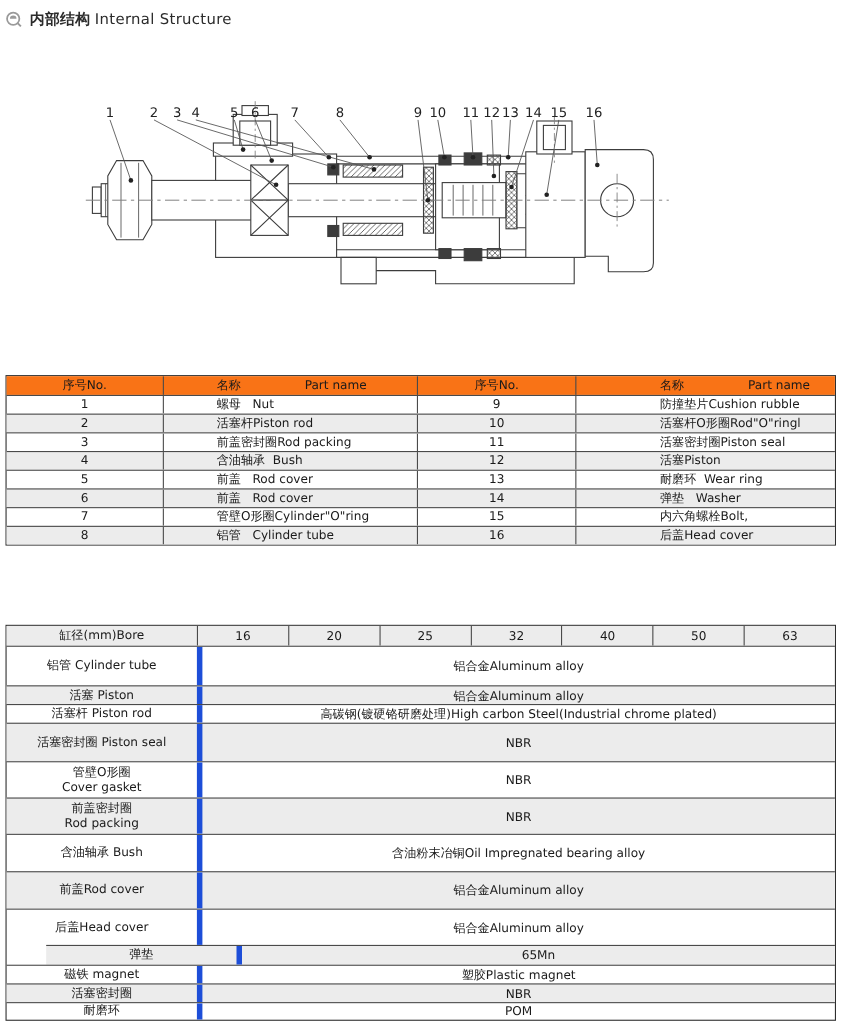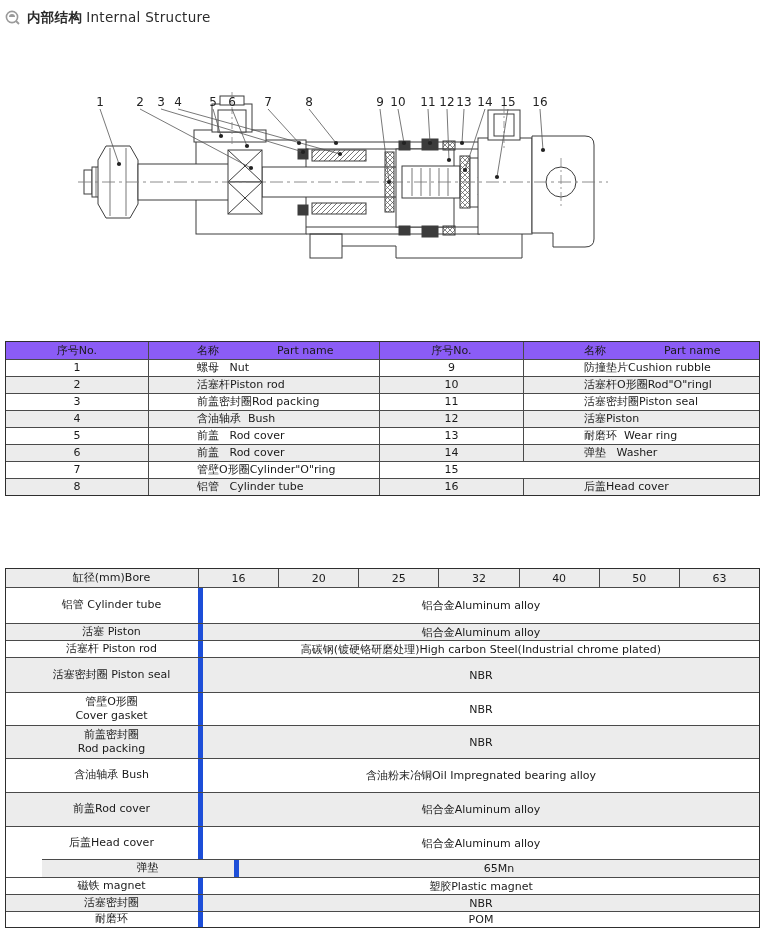--- a/index.html
+++ b/index.html
@@ -13,32 +13,32 @@
   .title-text .cn{font-weight:bold;margin-right:4px;}
 
   svg text{font-family:"DejaVu Sans","Liberation Sans",sans-serif;}
 
   
   .ptable{position:absolute;left:5px;top:341px;width:755px;box-sizing:border-box;
     border:1px solid #2e2e2e;font-size:11px;line-height:16px;background:#fff;}
   .pt-row{display:flex;height:16px;border-top:1px solid #4a4a4a;overflow:hidden;}
   .pt-row.first{border-top:none;height:17px;line-height:17px;}
   .pt-row.shade{background:#ececec;}
-  .pt-row.hdr{background:#8b5cf6;}
+  .pt-row.hdr{background:#f97316;}
   .c-no1{width:142px;text-align:center;}
   .c-nm1{width:231px;border-left:1px solid #4a4a4a;padding-left:48px;box-sizing:border-box;white-space:pre;}
   .c-no2{width:143px;border-left:1px solid #4a4a4a;text-align:center;}
-  .c-nm2{flex:1;border-left:1px solid #4a4a4a;padding-left:60px;box-sizing:border-box;white-space:pre;}
+  .c-nm2{flex:1;border-left:1px solid #4a4a4a;padding-left:76px;box-sizing:border-box;white-space:pre;}
   .hdr .c-nm1,.hdr .c-nm2{display:flex;}
   .hdr .en{margin-left:58px;}
 
   
   .mtable{position:absolute;left:5px;top:568px;width:755px;box-sizing:border-box;
     border:1px solid #2e2e2e;font-size:11px;background:#fff;}
-  .mt-row{display:flex;align-items:stretch;border-top:1px solid #4a4a4a;overflow:hidden;padding-left:19px;}
+  .mt-row{display:flex;align-items:stretch;border-top:1px solid #4a4a4a;overflow:hidden;}
   .mt-row.first{border-top:none;}
   .mt-row.shade{background:#ececec;}
   .mt-label{width:173px;display:flex;flex-direction:column;justify-content:center;
     align-items:center;text-align:center;line-height:1.3;}
   .mt-value{flex:1;border-left:5px solid #1d4ed8;display:flex;align-items:center;justify-content:center;text-align:center;}
   .mt-bore{flex:1;border-left:1px solid #4a4a4a;display:flex;align-items:center;justify-content:center;}
 </style>
 </head>
 <body>
 
@@ -228,20 +228,21 @@
     <div class="pt-row shade">
       <div class="c-no1">6</div>
       <div class="c-nm1">前盖   Rod cover</div>
       <div class="c-no2">14</div>
       <div class="c-nm2">弹垫   Washer</div>
     </div>
     <div class="pt-row">
       <div class="c-no1">7</div>
       <div class="c-nm1">管壁O形圈Cylinder"O"ring</div>
       <div class="c-no2">15</div>
+      <div class="c-nm2">内六角螺栓Bolt,</div>
     </div>
     <div class="pt-row shade">
       <div class="c-no1">8</div>
       <div class="c-nm1">铝管   Cylinder tube</div>
       <div class="c-no2">16</div>
       <div class="c-nm2">后盖Head cover</div>
     </div>
   </div>
 
 <div class="mtable" id="materials-table">

